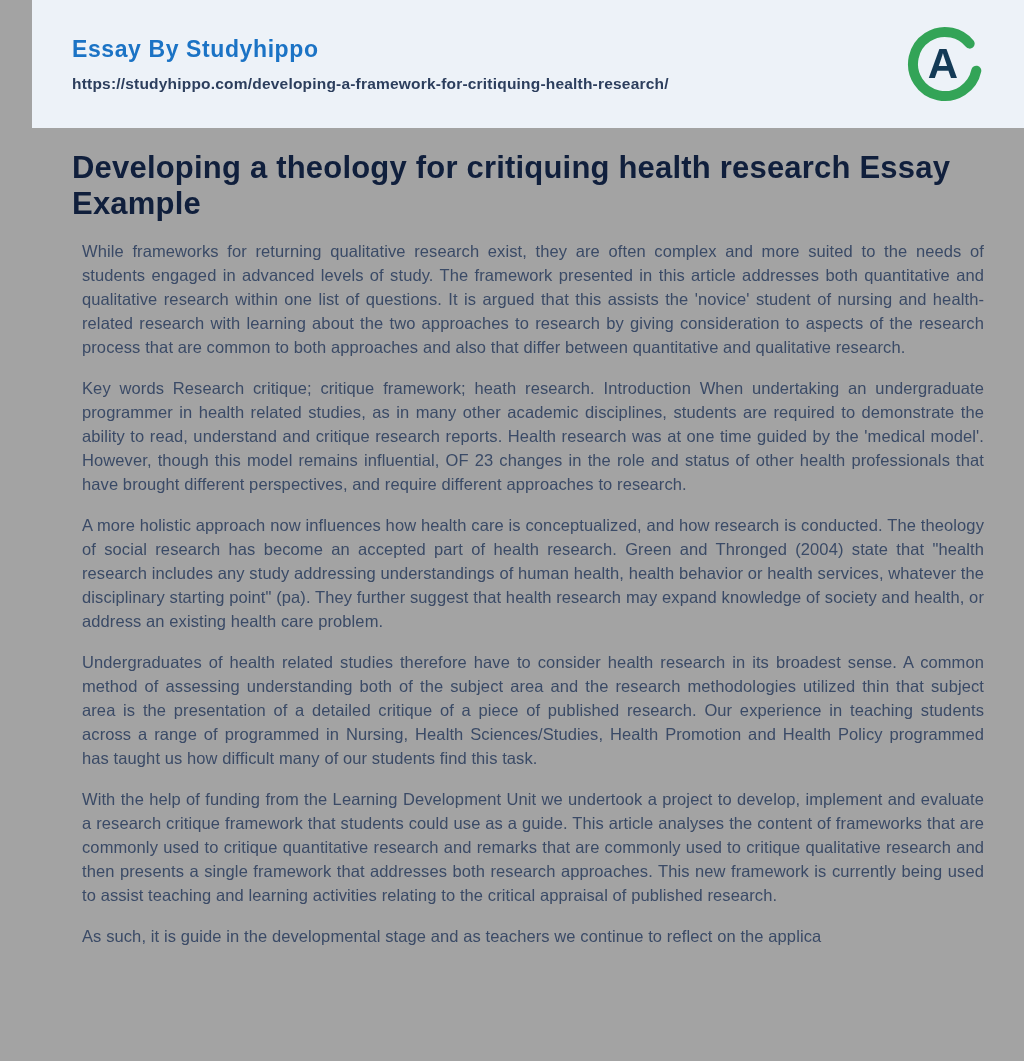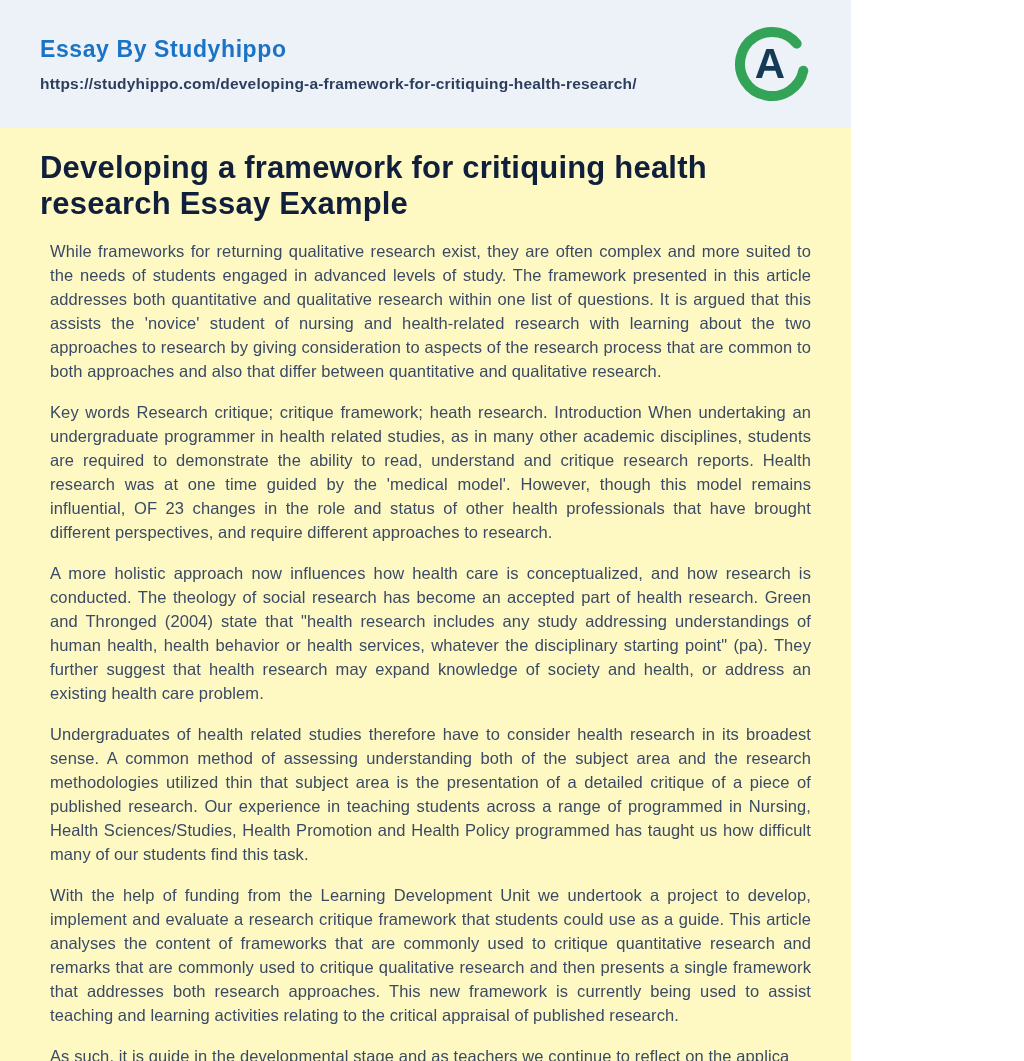--- a/index.html
+++ b/index.html
@@ -3,25 +3,26 @@
 <meta charset="utf-8">
 <style>
   * { box-sizing: border-box; }
   html, body {
     margin: 0;
     padding: 0;
     background: #ffffff;
     font-family: "Liberation Sans", sans-serif;
   }
   .page {
-    width: 851px;
+    width: 1024px;
     height: 1061px;
     overflow: hidden;
-    background: #fef9c3;
+    background: #a3a3a3;
     position: relative;
+    padding-left: 32px;
   }
 
   
   .header {
     width: 100%;
     height: 128px;
     background: #edf2f8;
     display: flex;
     align-items: center;
     justify-content: space-between;
@@ -103,21 +104,21 @@
 
     <div class="logo">
       <svg viewBox="0 0 78 78" aria-hidden="true">
         <circle cx="39" cy="39" r="32" fill="none" stroke="#33a457" stroke-width="10" stroke-linecap="round" stroke-dasharray="172 29" transform="rotate(12 39 39)"></circle>
       </svg>
       <span class="logo-letter">A</span>
     </div>
   </header>
 
   <main class="content">
-    <h1 class="title">Developing a framework for critiquing health research Essay Example</h1>
+    <h1 class="title">Developing a theology for critiquing health research Essay Example</h1>
 
     <p>While frameworks for returning qualitative research exist, they are often complex and more suited to the needs of students engaged in advanced levels of study. The framework presented in this article addresses both quantitative and qualitative research within one list of questions. It is argued that this assists the 'novice' student of nursing and health-related research with learning about the two approaches to research by giving consideration to aspects of the research process that are common to both approaches and also that differ between quantitative and qualitative research.</p>
     <p>Key words Research critique; critique framework; heath research. Introduction When undertaking an undergraduate programmer in health related studies, as in many other academic disciplines, students are required to demonstrate the ability to read, understand and critique research reports. Health research was at one time guided by the 'medical model'. However, though this model remains influential, OF 23 changes in the role and status of other health professionals that have brought different perspectives, and require different approaches to research.</p>
     <p>A more holistic approach now influences how health care is conceptualized, and how research is conducted. The theology of social research has become an accepted part of health research. Green and Thronged (2004) state that "health research includes any study addressing understandings of human health, health behavior or health services, whatever the disciplinary starting point" (pa). They further suggest that health research may expand knowledge of society and health, or address an existing health care problem.</p>
     <p>Undergraduates of health related studies therefore have to consider health research in its broadest sense. A common method of assessing understanding both of the subject area and the research methodologies utilized thin that subject area is the presentation of a detailed critique of a piece of published research. Our experience in teaching students across a range of programmed in Nursing, Health Sciences/Studies, Health Promotion and Health Policy programmed has taught us how difficult many of our students find this task.</p>
     <p>With the help of funding from the Learning Development Unit we undertook a project to develop, implement and evaluate a research critique framework that students could use as a guide. This article analyses the content of frameworks that are commonly used to critique quantitative research and remarks that are commonly used to critique qualitative research and then presents a single framework that addresses both research approaches. This new framework is currently being used to assist teaching and learning activities relating to the critical appraisal of published research.</p>
     <p>As such, it is guide in the developmental stage and as teachers we continue to reflect on the applica</p>
   </main>
 
 </div>

